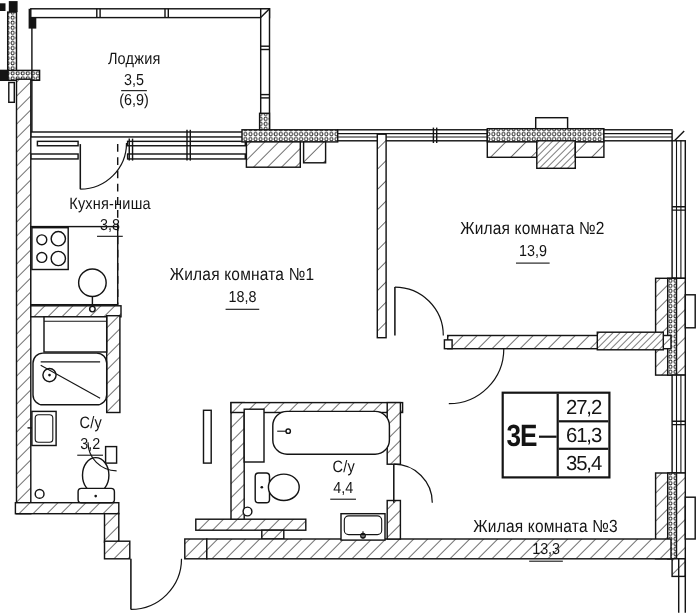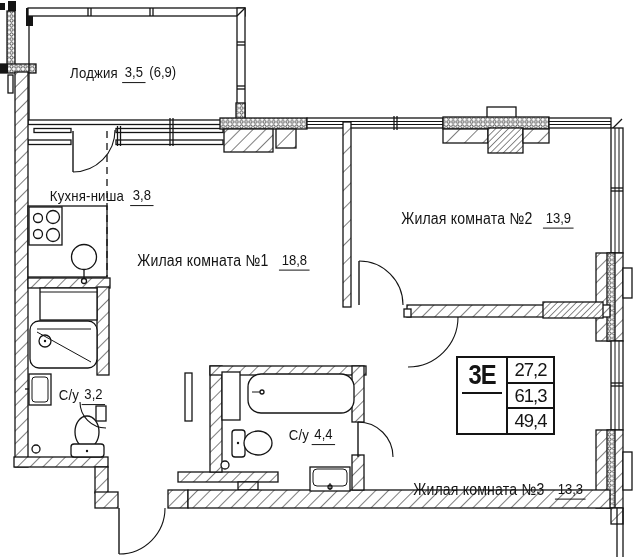--- a/index.html
+++ b/index.html
@@ -1,27 +1,27 @@
 <!DOCTYPE html>
 <html><head>
 <meta charset="utf-8">
 <style>
   html,body{margin:0;padding:0;background:#fff;}
   .canvas{position:relative;width:633px;height:559px;background:#fff;overflow:hidden;
           font-family:"Liberation Sans",sans-serif;color:#141414;}
   .plan-svg{position:absolute;left:0;top:0;}
-  .room-label{position:absolute;transform:translate(-50%,-50%);display:flex;flex-direction:row;
-              align-items:flex-start;line-height:1.3;white-space:nowrap;text-align:center;}
+  .room-label{position:absolute;transform:translate(-50%,-50%);display:flex;flex-direction:column;
+              align-items:center;line-height:1.3;white-space:nowrap;text-align:center;}
   .rn{font-size:15px;letter-spacing:.2px;transform:scaleX(.88);}
   .rn-big{font-size:16px;letter-spacing:.2px;transform:scaleX(.88);}
   .ra{font-size:14.5px;border-bottom:1.6px solid #141414;padding:0 3px;transform:scaleX(.9);}
   .ra2{font-size:14.5px;transform:scaleX(.9);}
   .info-table{position:absolute;left:456px;top:356px;width:95px;height:75px;border:2px solid #141414;
               display:flex;background:#fff;}
-  .it-left{width:48px;display:flex;flex-direction:column;align-items:center;padding-top:1px;}
+  .it-left{width:48px;display:flex;flex-direction:row;align-items:center;padding-top:1px;}
   .it-type{font-size:28px;font-weight:700;transform:scaleX(.85);letter-spacing:-1px;}
   .it-underline{width:40px;border-top:2px solid #141414;margin-top:1px;}
   .it-right{flex:1;display:flex;flex-direction:column;border-left:2px solid #141414;}
   .it-cell{flex:1;display:flex;align-items:center;justify-content:center;font-size:18.5px;
            letter-spacing:-1px;}
   .it-cell + .it-cell{border-top:2px solid #141414;}
 </style>
 </head>
 <body>
 
@@ -268,17 +268,17 @@
   </div>
 
   <div class="info-table">
     <div class="it-left">
       <span class="it-type">3Е</span>
       <div class="it-underline"></div>
     </div>
     <div class="it-right">
       <div class="it-cell">27,2</div>
       <div class="it-cell">61,3</div>
-      <div class="it-cell">49,4</div>
+      <div class="it-cell">35,4</div>
     </div>
   </div>
 
 </div>
 
 </body></html>

